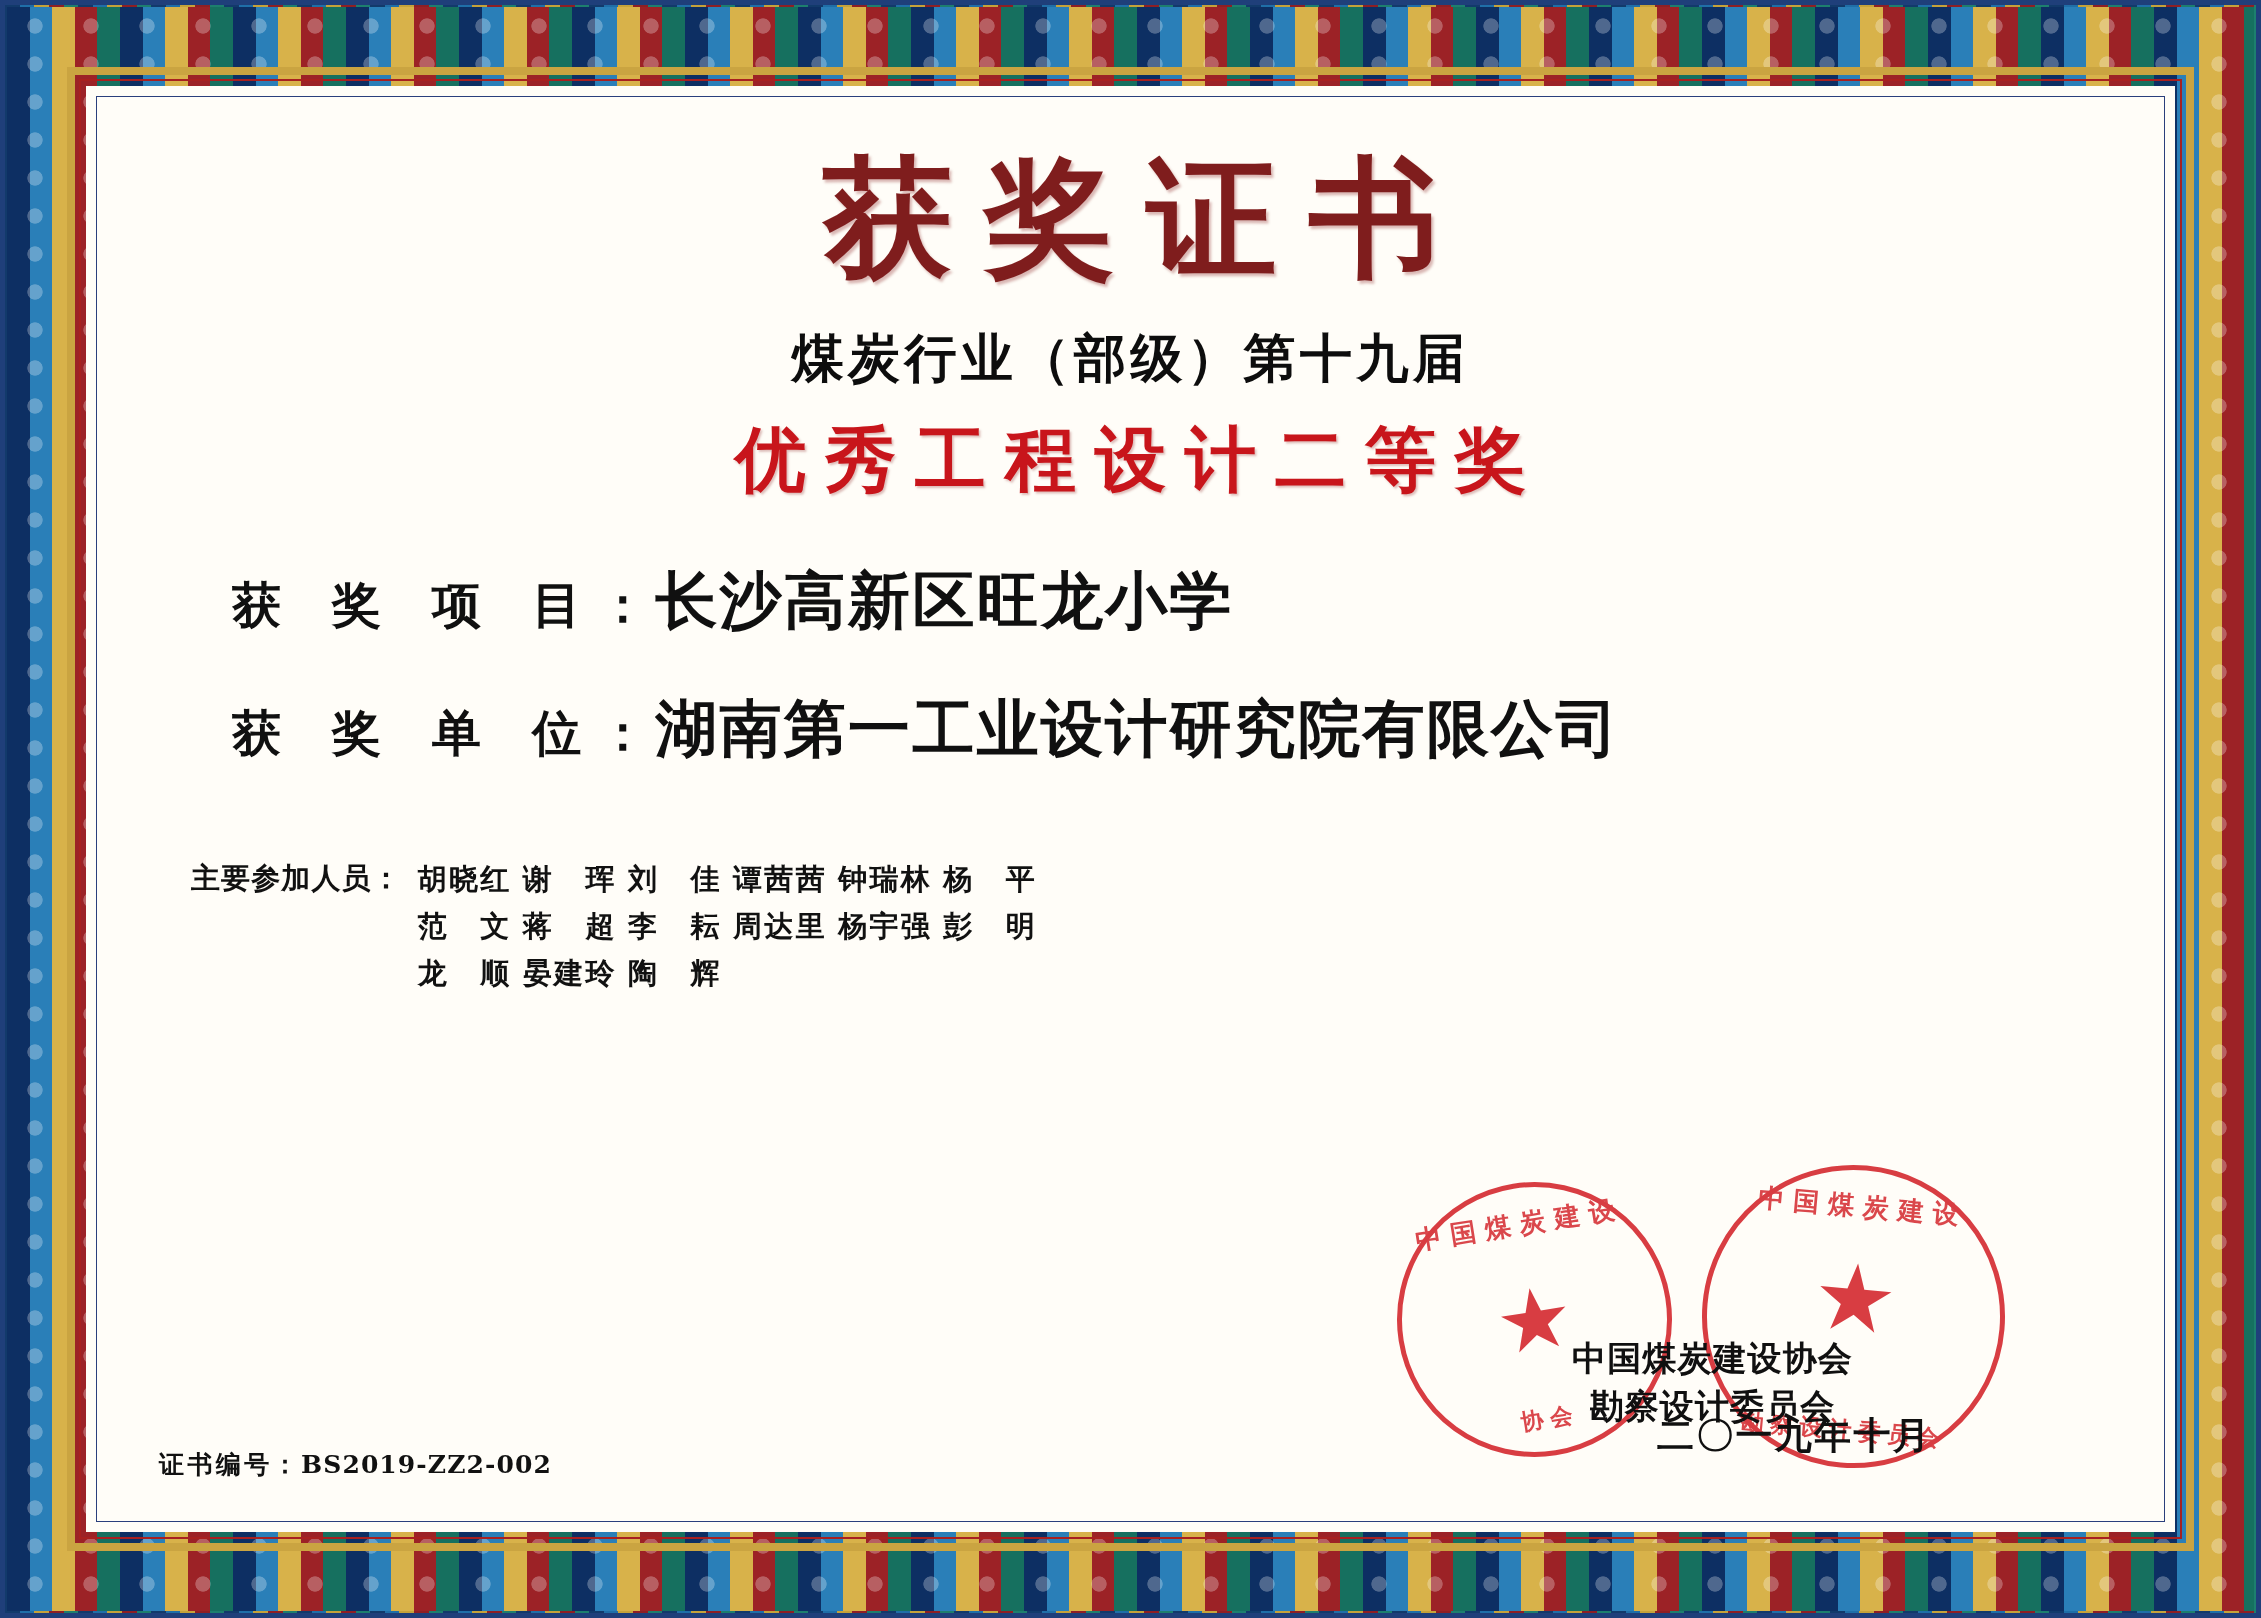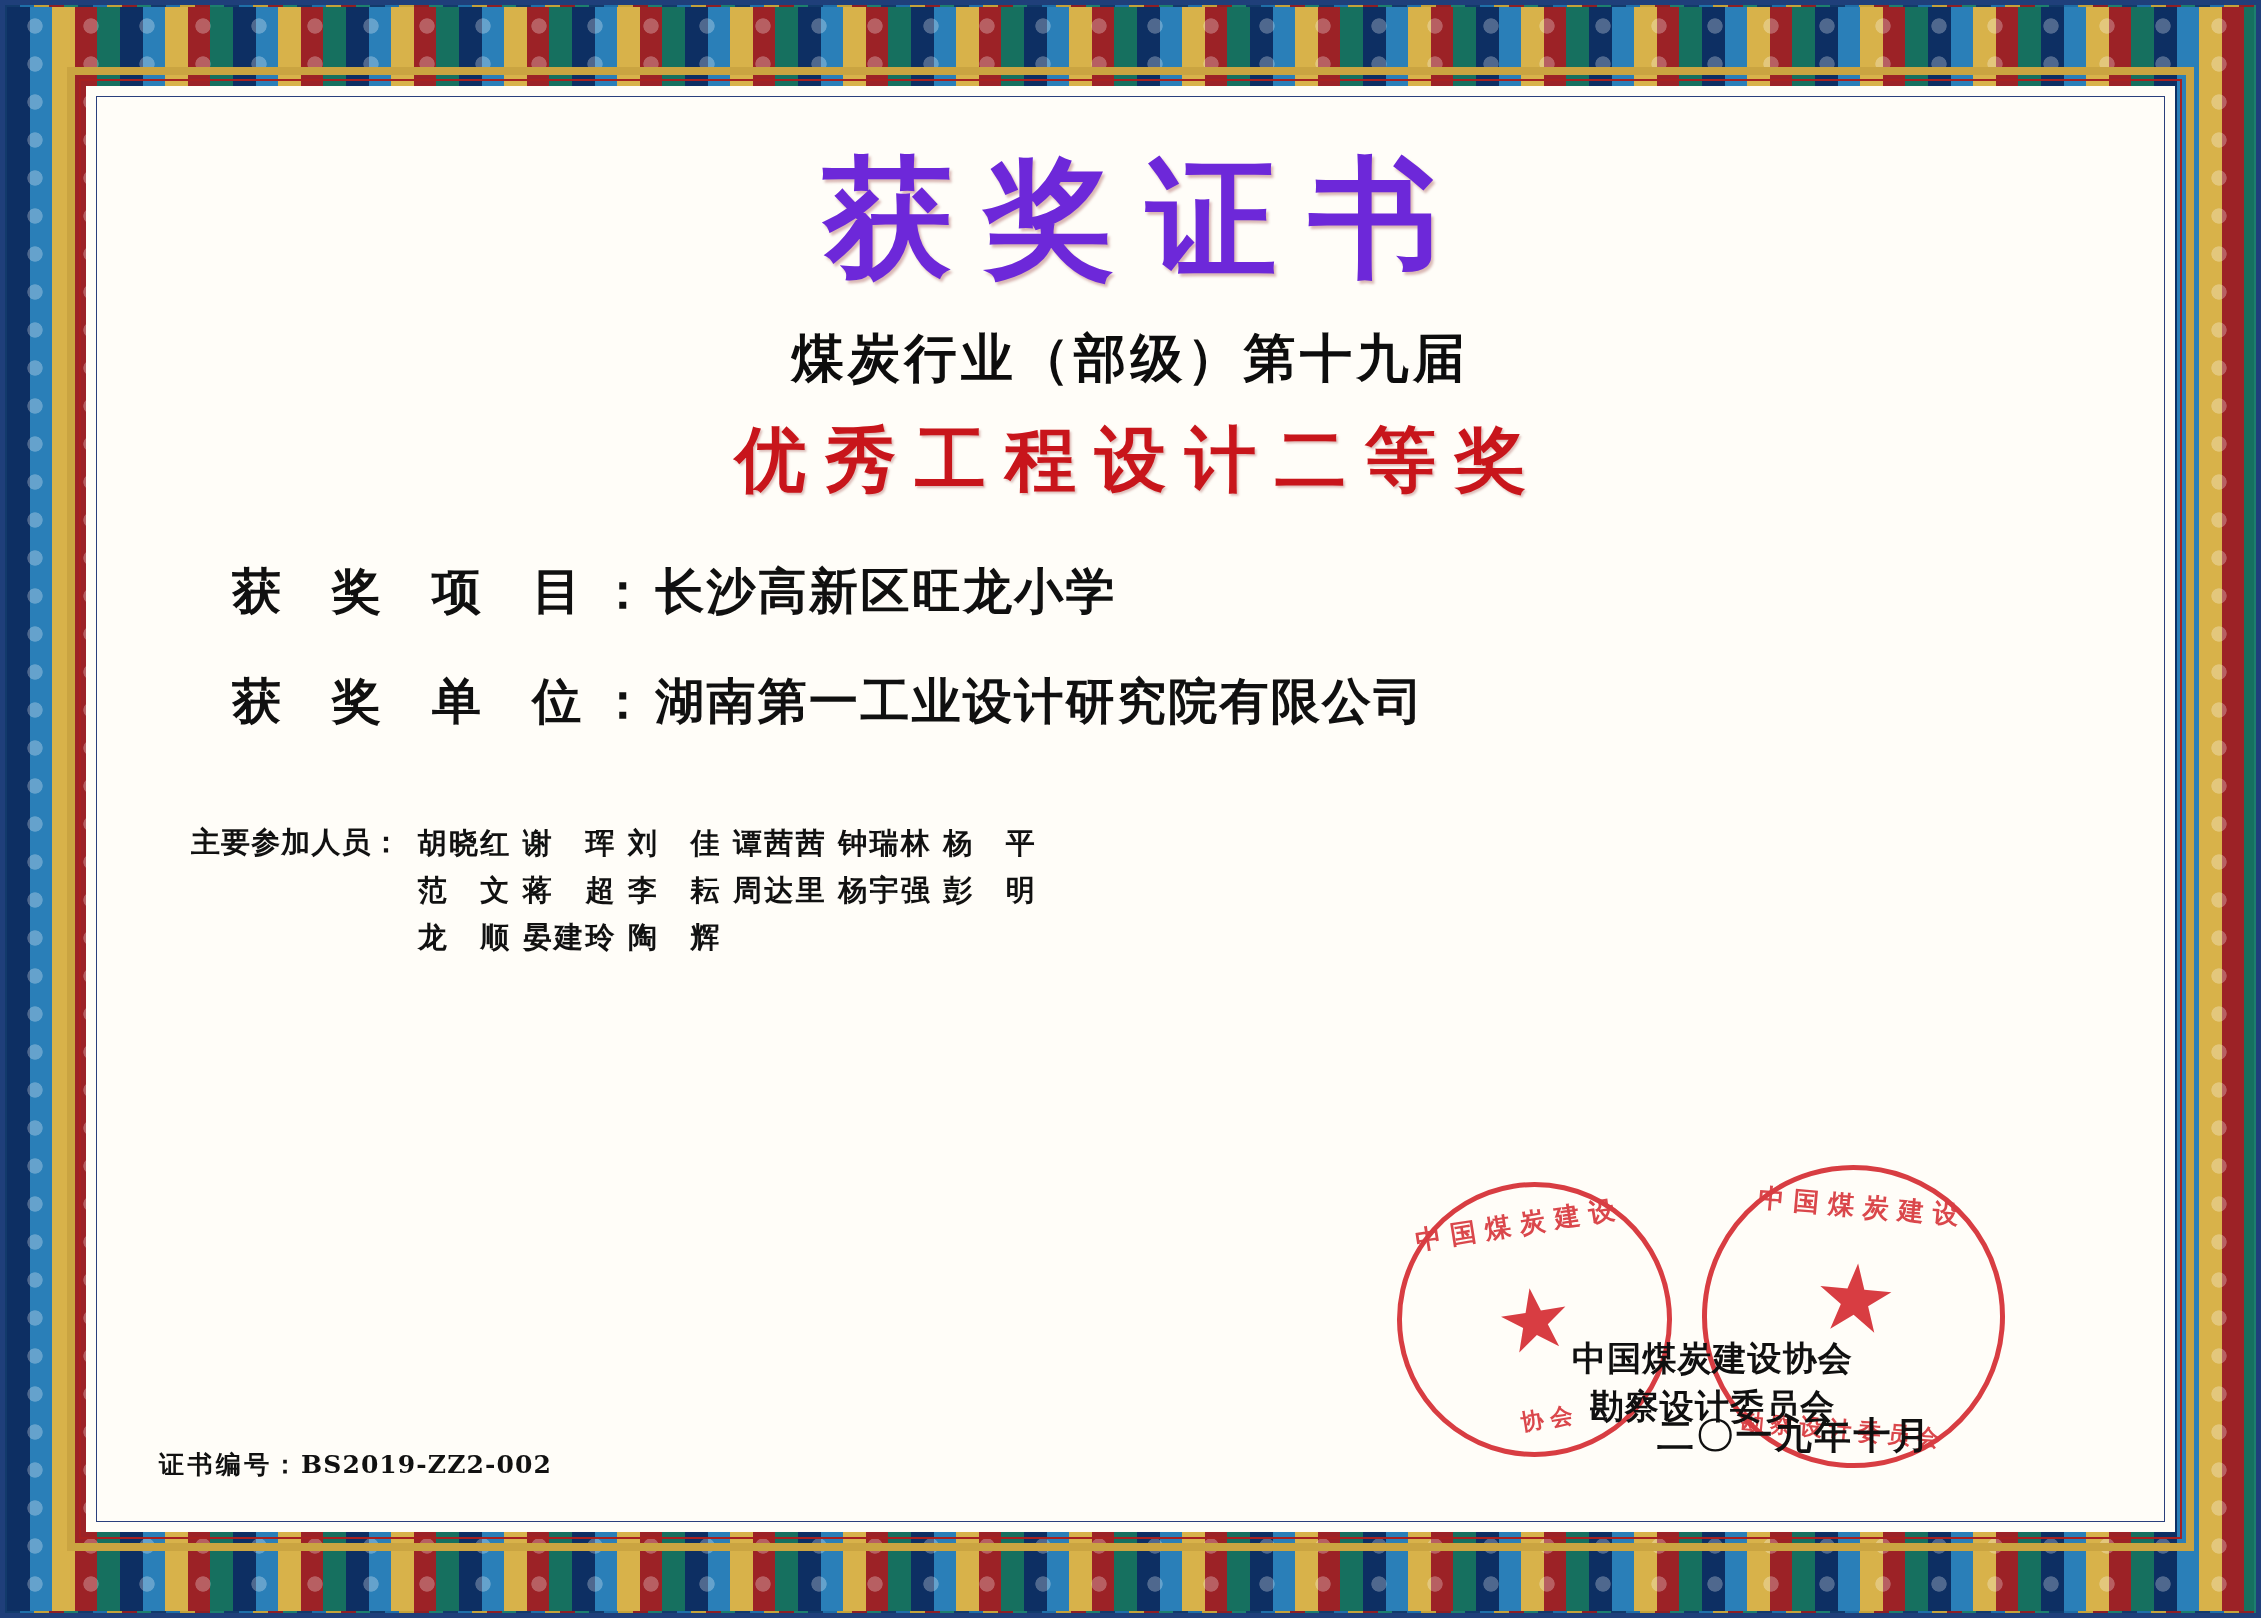--- a/index.html
+++ b/index.html
@@ -94,21 +94,21 @@
   .content {
     position: absolute;
     inset: 0;
     padding: 33px 62px 22.6px 62px;
     box-sizing: border-box;
   }
 
   
   .main-title {
     text-align: center;
-    color: #6d28d9;
+    color: #7f1d1d;
     font-family: "DejaVu Serif", "Liberation Serif", serif;
     font-weight: 700;
     font-size: 130px;
     letter-spacing: 32px;
     line-height: 1.12;
     text-indent: 32px;
     margin-top: 14.7px;
     text-shadow: 2.3px 2.8px 2.8px rgba(120,0,0,0.28);
   }
 
@@ -155,21 +155,21 @@
     color: #101010;
     font-family: "DejaVu Serif", "Liberation Serif", serif;
     font-weight: 700;
     font-size: 49px;
     margin-right: 8px;
   }
   .field-value {
     color: #101010;
     font-family: Liberation Sans, sans-serif;
     font-weight: 700;
-    font-size: 49px;
+    font-size: 62px;
     letter-spacing: 2.3px;
     white-space: nowrap;
   }
 
   
   .participants {
     margin-top: 85px;
     padding-left: 16px;
     display: flex;
     align-items: flex-start;

